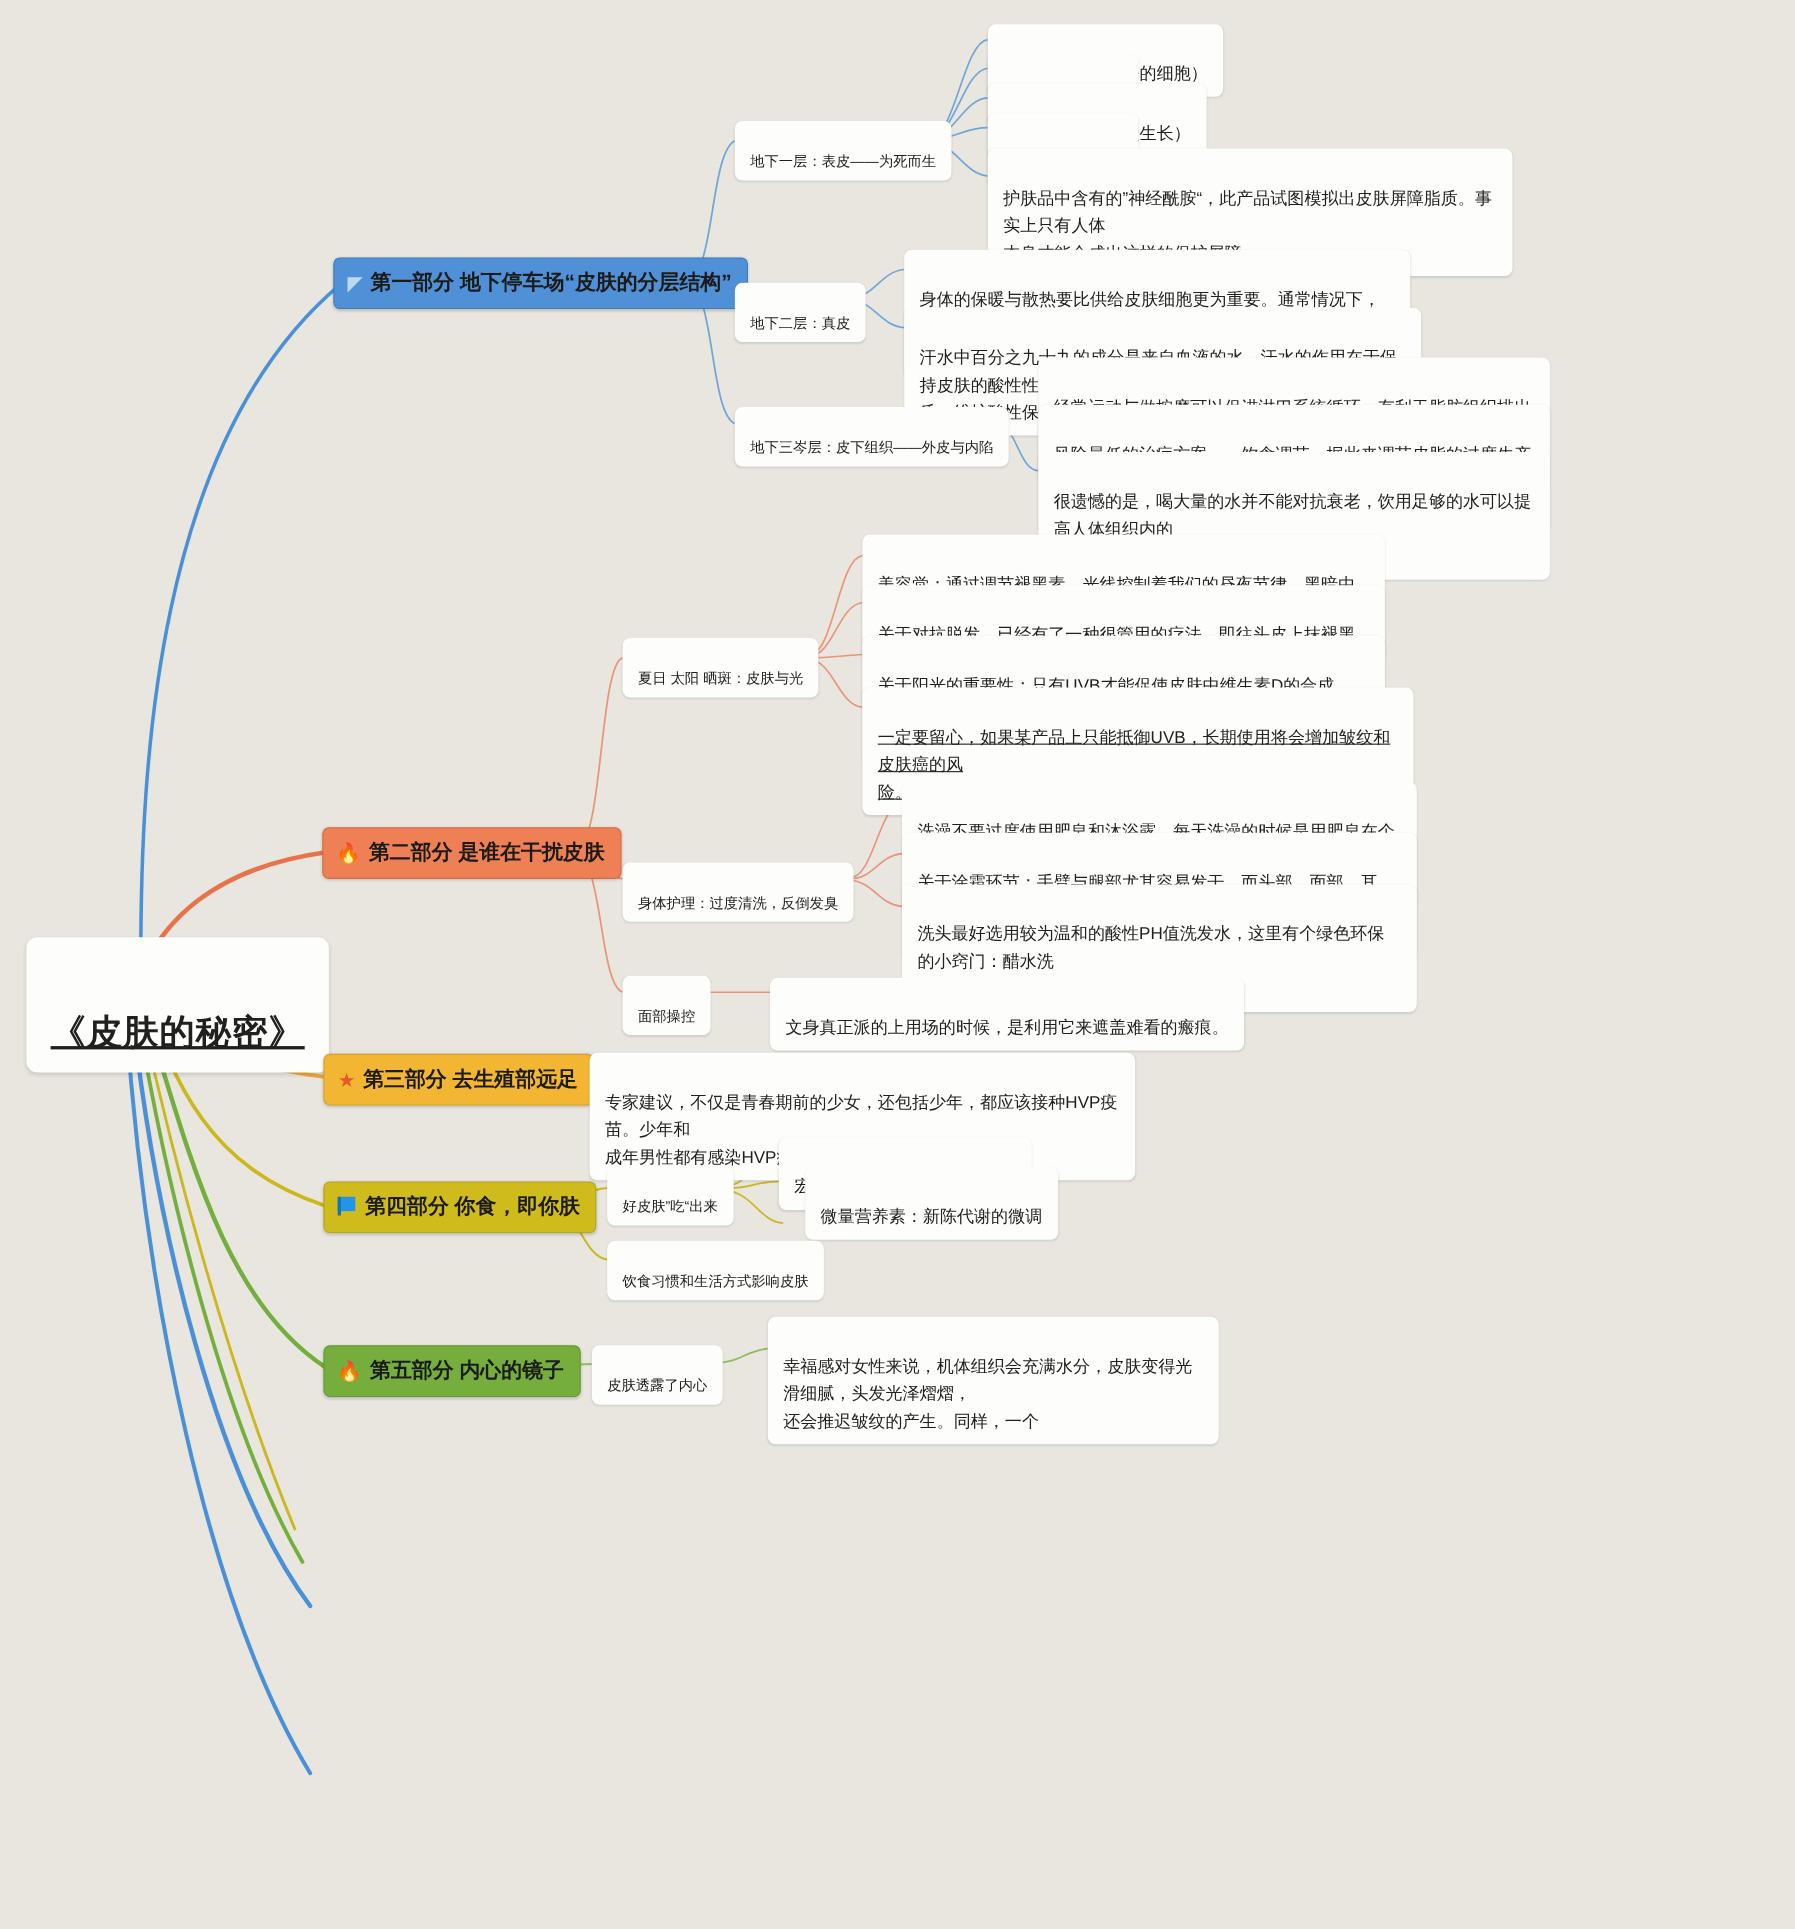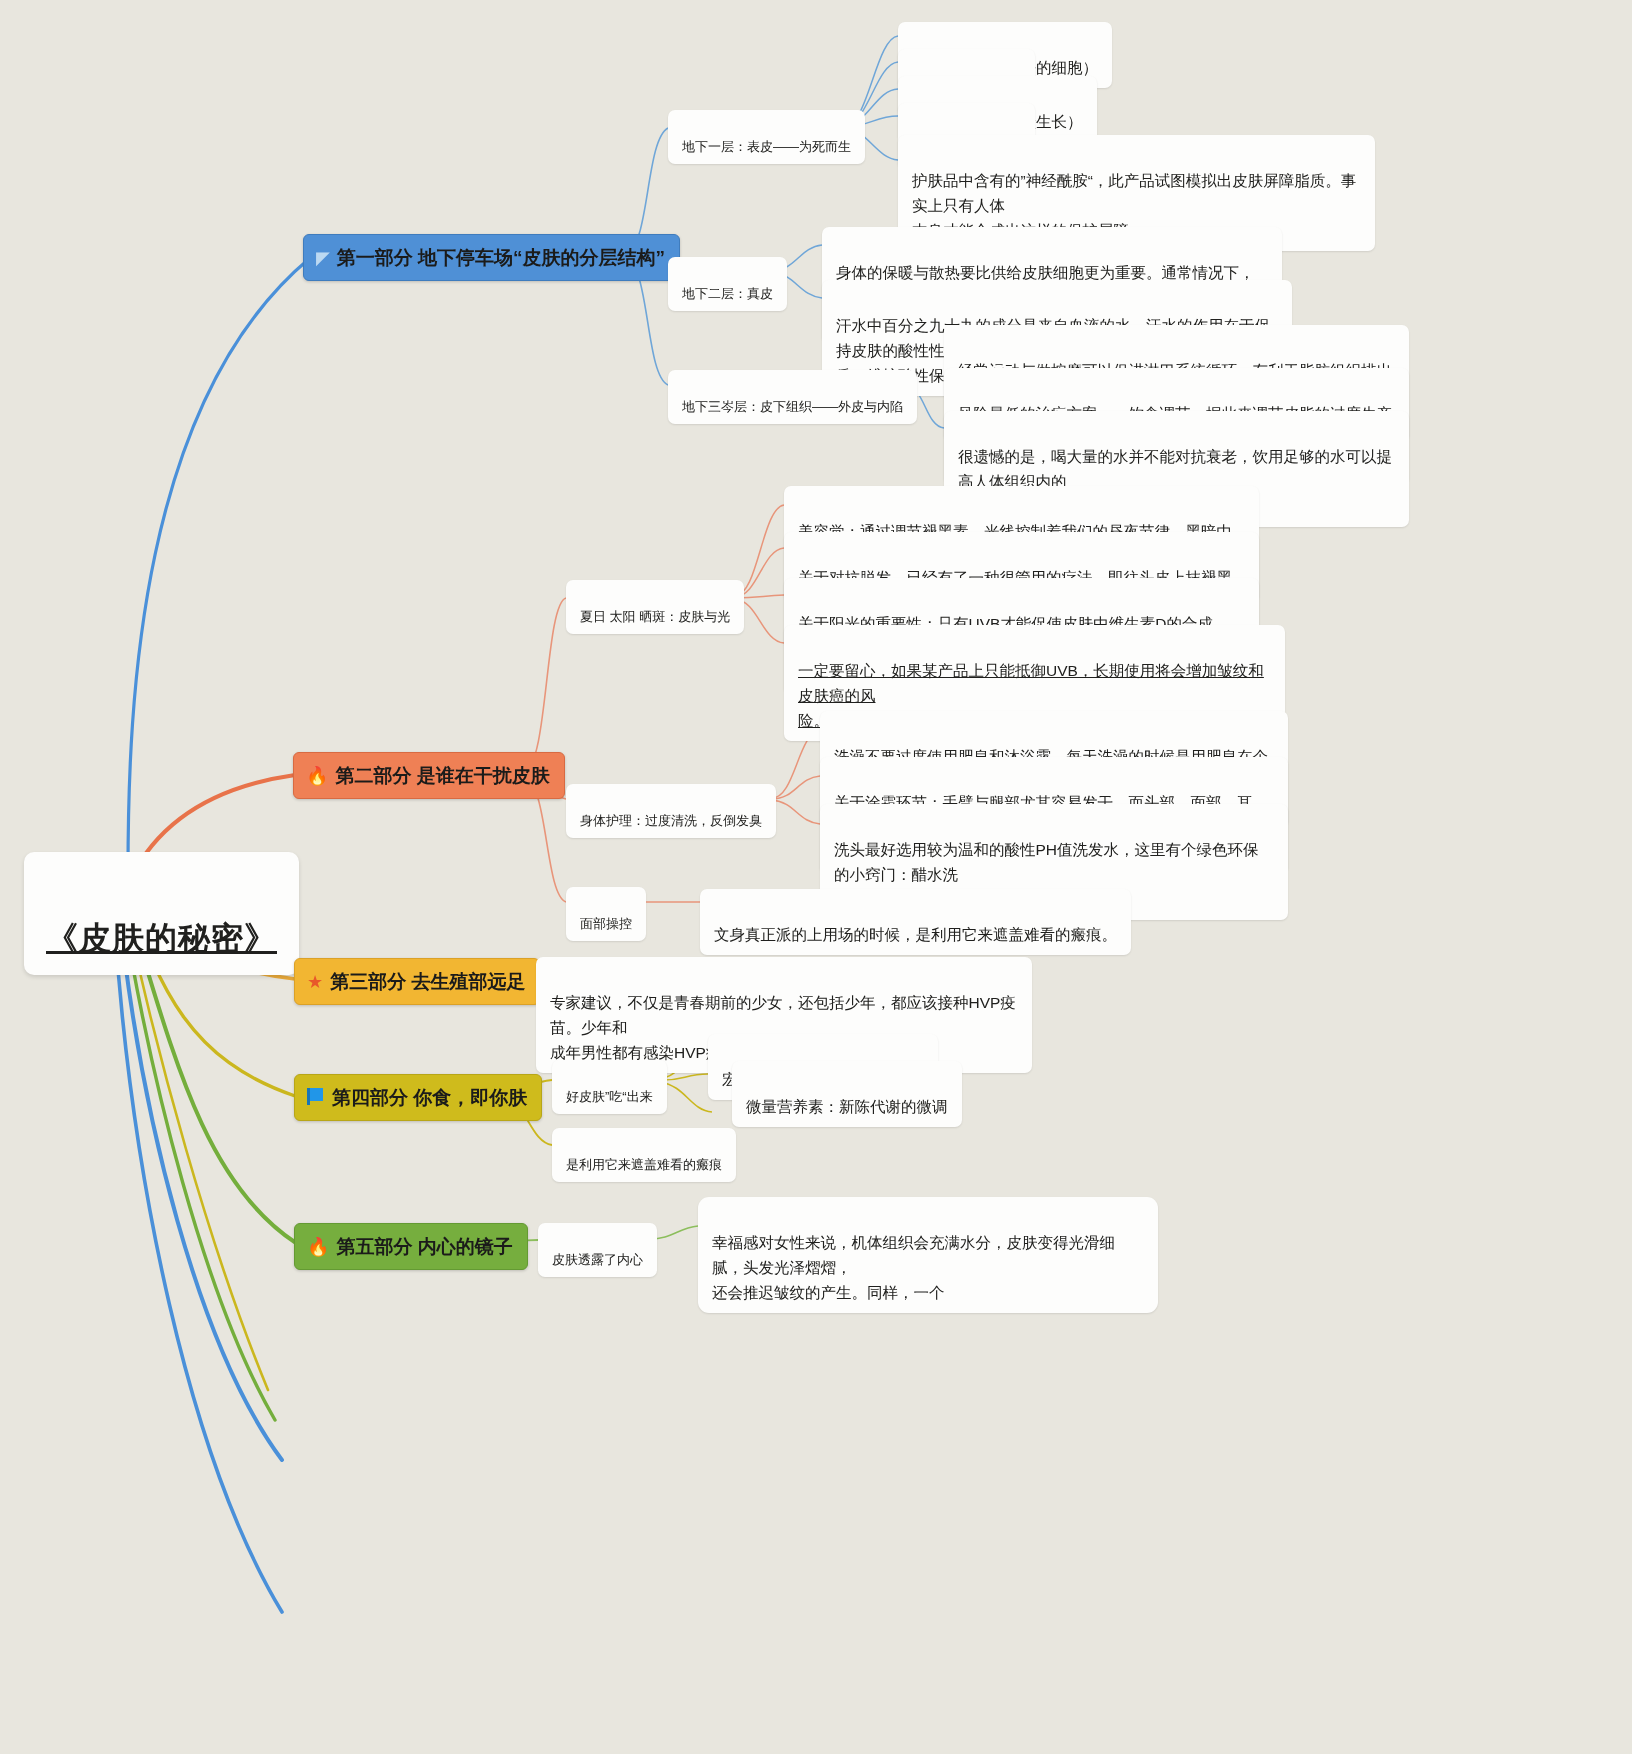--- a/index.html
+++ b/index.html
@@ -281,28 +281,28 @@
   <div class="node sub" style="left:552px;top:1060px;">
     <span>好皮肤”吃“出来</span>
   </div>
   <div class="node leaf" style="left:708px;top:1034px;">
     <span>宏量营养素：有机体的能量源</span>
   </div>
   <div class="node leaf" style="left:708px;top:1061px;margin-left:24px;">
     <span>微量营养素：新陈代谢的微调</span>
   </div>
   <div class="node sub" style="left:552px;top:1128px;">
-    <span>是利用它来遮盖难看的瘢痕</span>
+    <span>饮食习惯和生活方式影响皮肤</span>
   </div>
 
   <div class="node main" style="left:294px;top:1223px;background:#76ae3e;border:1px solid #649a33;">
     <span class="ico fireico">🔥</span>
     <span>第五部分 内心的镜子</span>
   </div>
   <div class="node sub" style="left:538px;top:1223px;">
     <span>皮肤透露了内心</span>
   </div>
-  <div class="node leaf" style="left:698px;top:1197px;width:460px;border-radius:11px;">
+  <div class="node leaf" style="left:698px;top:1197px;width:410px;">
     <span>幸福感对女性来说，机体组织会充满水分，皮肤变得光滑细腻，头发光泽熠熠，
 还会推迟皱纹的产生。同样，一个</span>
   </div>
 
 </div>
 
 </body></html>

